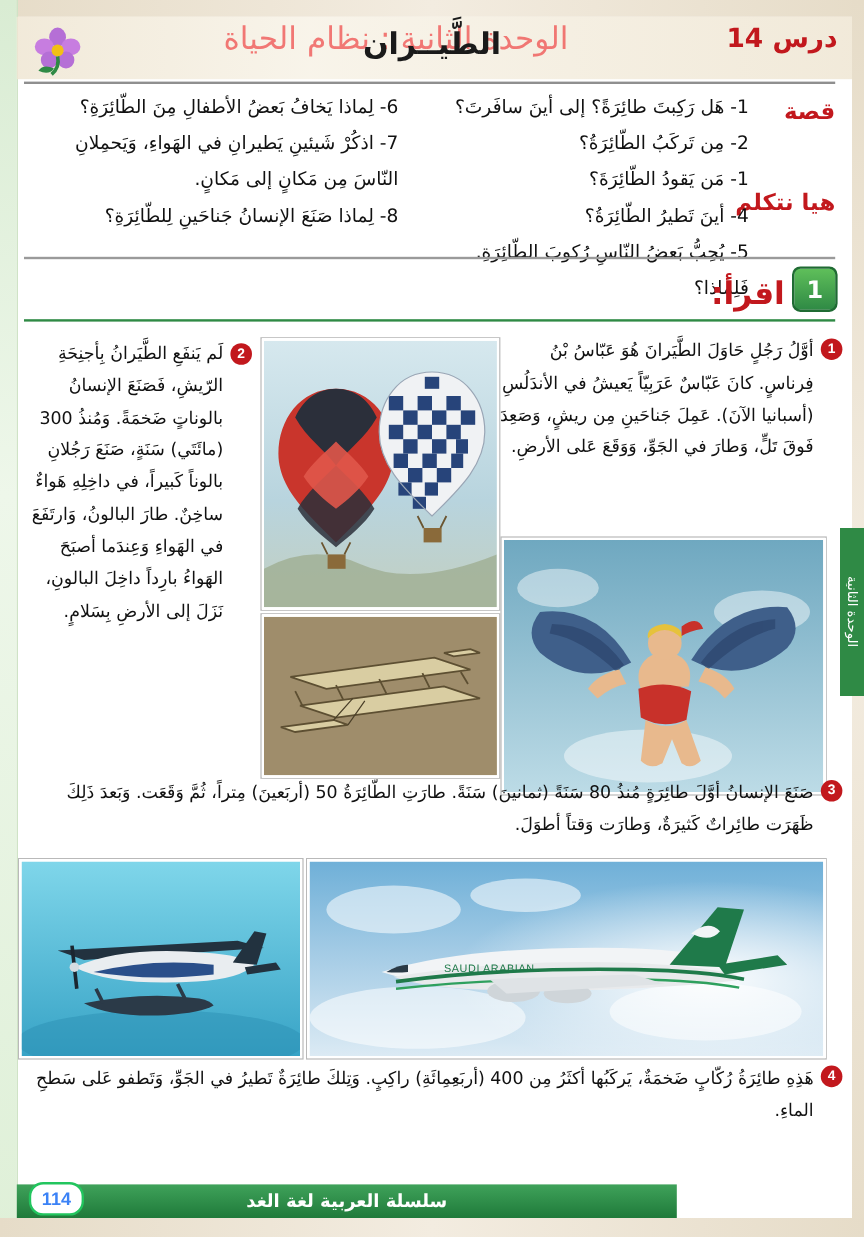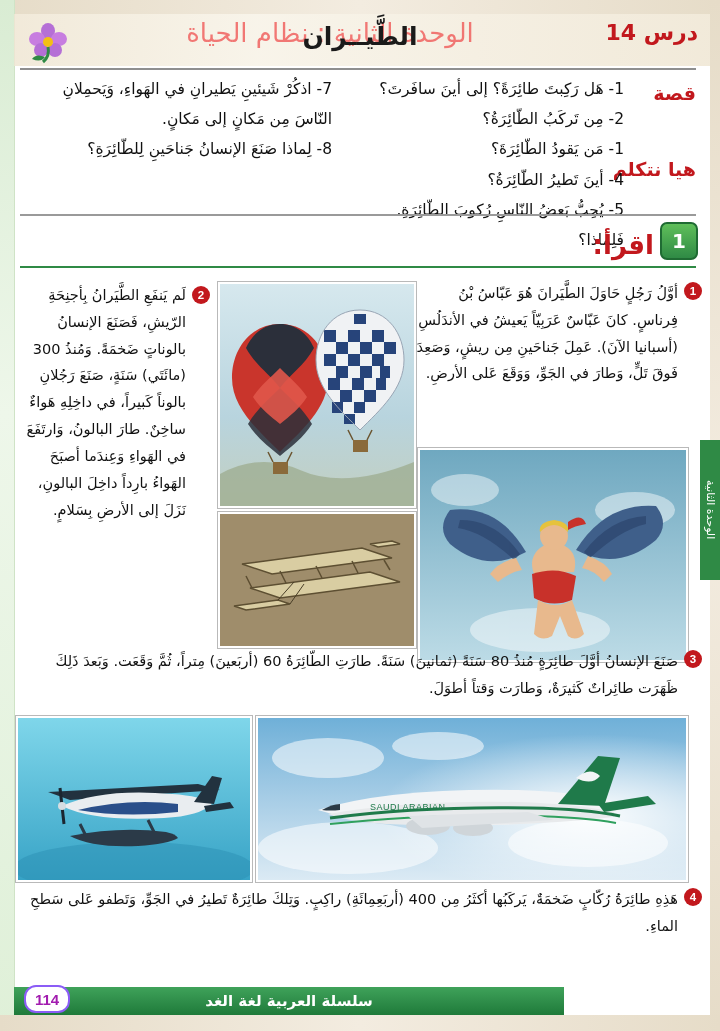--- a/index.html
+++ b/index.html
@@ -118,23 +118,23 @@
   .footer-bar{
     position:absolute;left:14px;bottom:16px;width:550px;height:28px;
     background:linear-gradient(180deg,#3fa25a,#1f7a3a);
     display:flex;align-items:center;justify-content:center;
   }
   .footer-text{
     color:#ffffff;direction:rtl;font-size:15px;font-weight:bold;
   }
   .page-circle{
     position:absolute;left:24px;bottom:18px;width:42px;height:24px;
-    background:#ffffff;border-radius:12px;border:2px solid #8b5cf6;
+    background:#ffffff;border-radius:12px;border:2px solid #22c55e;
     display:flex;align-items:center;justify-content:center;
-    color:#a21caf;font-weight:bold;font-size:15px;
+    color:#3b82f6;font-weight:bold;font-size:15px;
     font-family:"Liberation Sans",sans-serif;
   }
   svg{display:block;}
 </style>
 </head>
 <body>
 
 <div class="page">
 
   <div class="top-band"></div>
@@ -170,20 +170,21 @@
 
   <div class="qcol" style="top:74px;right:96px;width:250px;">
     <div>1- هَل رَكِبتَ طائِرَةً؟ إلى أينَ سافَرتَ؟</div>
     <div>2- مِن تَركَبُ الطّائِرَةُ؟</div>
     <div>1- مَن يَقودُ الطّائِرَةَ؟</div>
     <div>4- أينَ تَطيرُ الطّائِرَةُ؟</div>
     <div>5- يُحِبُّ بَعضُ النّاسِ رُكوبَ الطّائِرَةِ. فَلِماذا؟</div>
   </div>
 
   <div class="qcol" style="top:74px;left:22px;width:310px;">
+    <div>6- لِماذا يَخافُ بَعضُ الأطفالِ مِنَ الطّائِرَةِ؟</div>
     <div>7- اذكُرْ شَيئينِ يَطيرانِ في الهَواءِ، وَيَحمِلانِ النّاسَ مِن مَكانٍ إلى مَكانٍ.</div>
     <div>8- لِماذا صَنَعَ الإنسانُ جَناحَينِ لِلطّائِرَةِ؟</div>
   </div>
 
   <div class="hr-thin" style="left:20px;top:214px;width:676px;"></div>
 
   <div class="numbox" style="right:22px;top:222px;">1</div>
   <div class="iqra" style="right:66px;top:230px;">اقرأ:</div>
   <div class="hr-thin" style="left:20px;top:266px;width:676px;background:#2f8a45;height:2px;"></div>
 
@@ -295,21 +296,21 @@
         <circle cx="134" cy="86" r="14" fill="#e8b98d"></circle>
         <path d="M120 82 q14 -14 28 0 q2 -10 -14 -12 q-16 2 -14 12Z" fill="#e6c23c"></path>
         <path d="M148 72 q14 -10 18 2 q-12 2 -18 6Z" fill="#c8312a"></path>
         <path d="M96 108 q-18 4 -26 16 l8 8 q12 -10 24 -12Z" fill="#e8b98d"></path>
         <path d="M168 106 q18 6 24 18 l-8 8 q-10 -12 -22 -14Z" fill="#e8b98d"></path>
       </g>
     </svg>
   </div>
 
   <div class="circ-abs" style="right:18px;top:650px;">3</div>
-  <div class="para" style="right:42px;top:648px;width:648px;">صَنَعَ الإنسانُ أوَّلَ طائِرَةٍ مُنذُ 80 سَنَةً (ثمانينَ) سَنَةً. طارَتِ الطّائِرَةُ 60 (أربَعينَ) مِتراً، ثُمَّ وَقَعَت. وَبَعدَ ذَلِكَ ظَهَرَت طائِراتٌ كَثيرَةٌ، وَطارَت وَقتاً أطوَلَ.</div>
+  <div class="para" style="right:42px;top:648px;width:648px;">صَنَعَ الإنسانُ أوَّلَ طائِرَةٍ مُنذُ 80 سَنَةً (ثمانينَ) سَنَةً. طارَتِ الطّائِرَةُ 50 (أربَعينَ) مِتراً، ثُمَّ وَقَعَت. وَبَعدَ ذَلِكَ ظَهَرَت طائِراتٌ كَثيرَةٌ، وَطارَت وَقتاً أطوَلَ.</div>
 
   <div class="frame sky3" style="left:16px;top:716px;width:232px;height:162px;">
     <svg width="232" height="162" viewBox="0 0 232 162">
       <defs>
         <linearGradient id="sky3g" x1="0" y1="0" x2="0" y2="1">
           <stop offset="0" stop-color="#7fd6ea"></stop>
             <stop offset="1" stop-color="#37a3c6"></stop>
         </linearGradient>
       </defs>
       <rect width="232" height="162" fill="url(#sky3g)"></rect>

